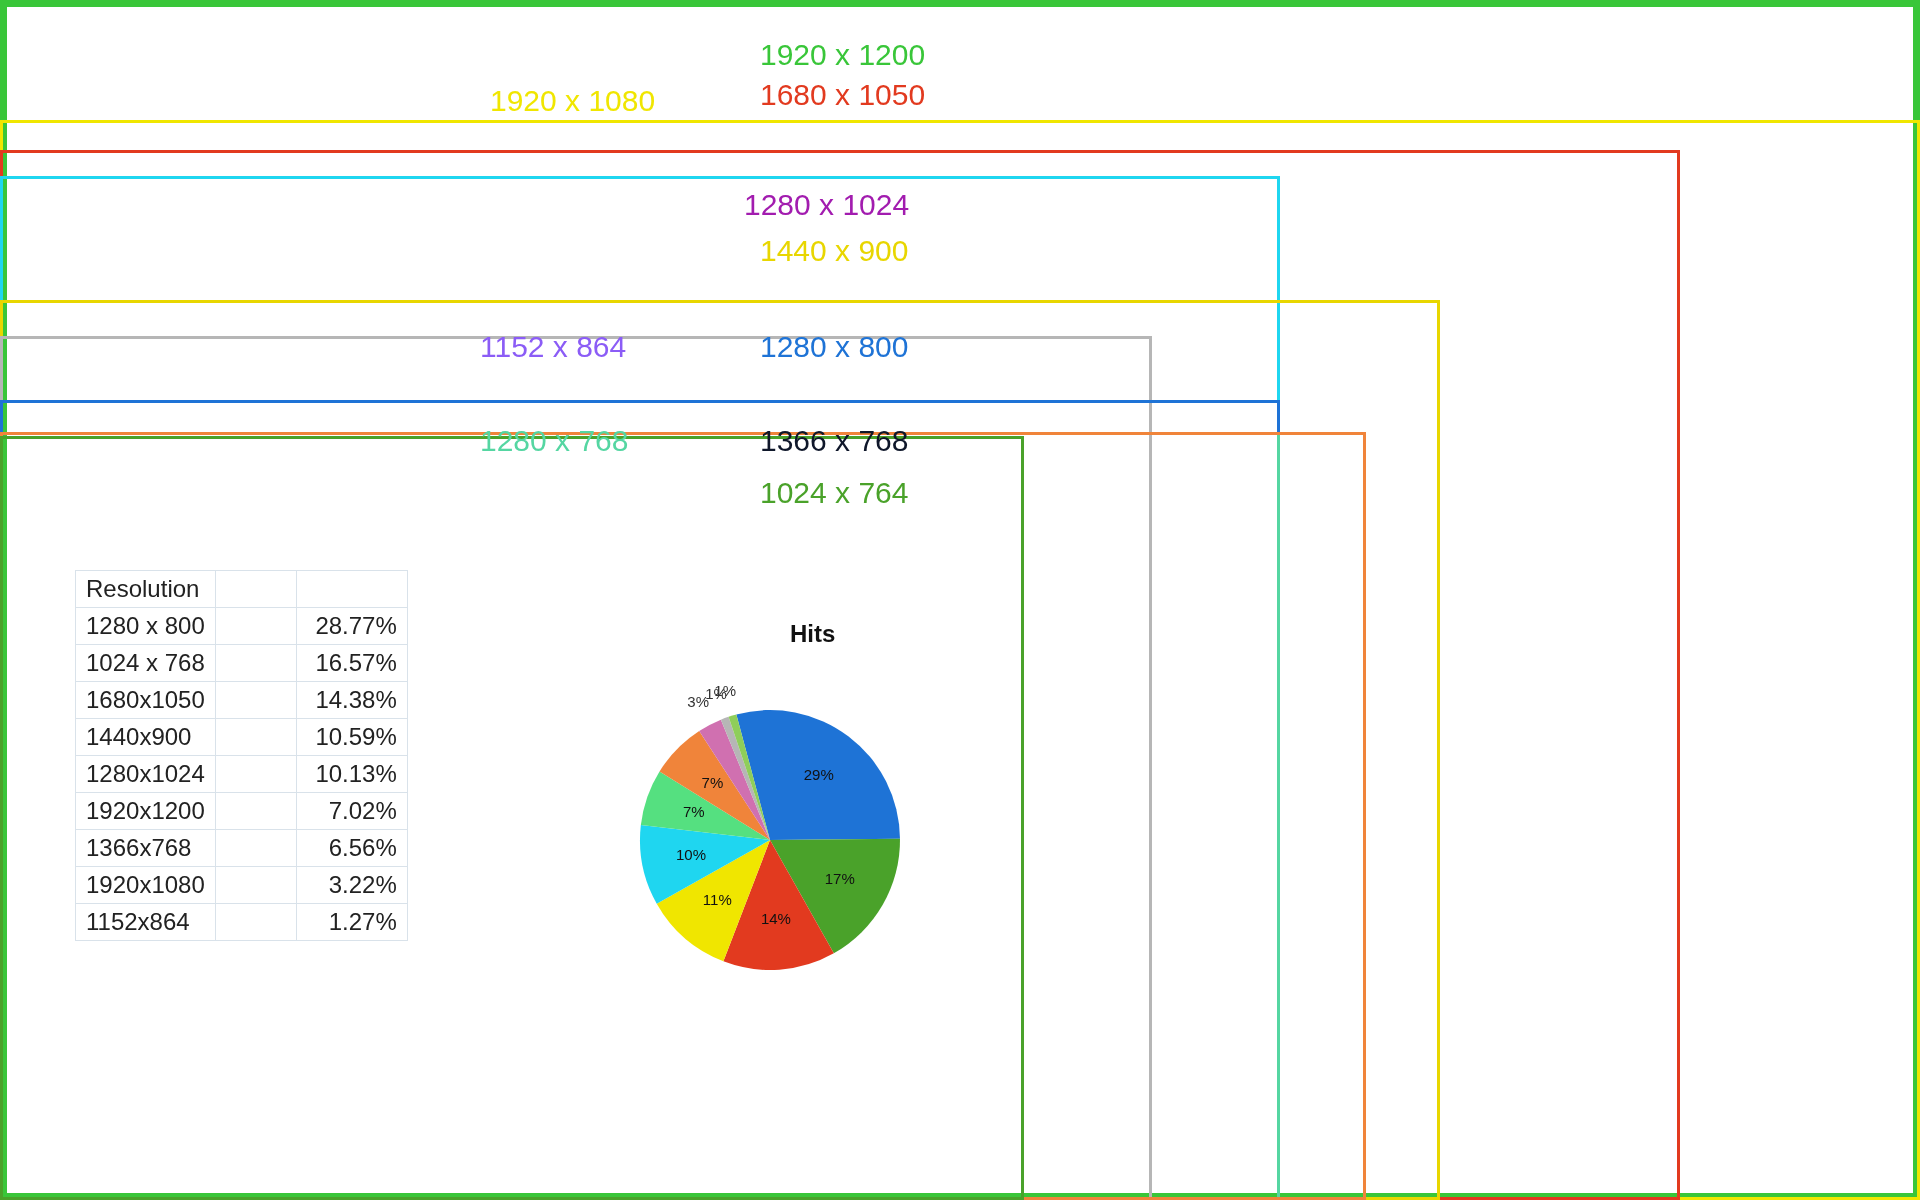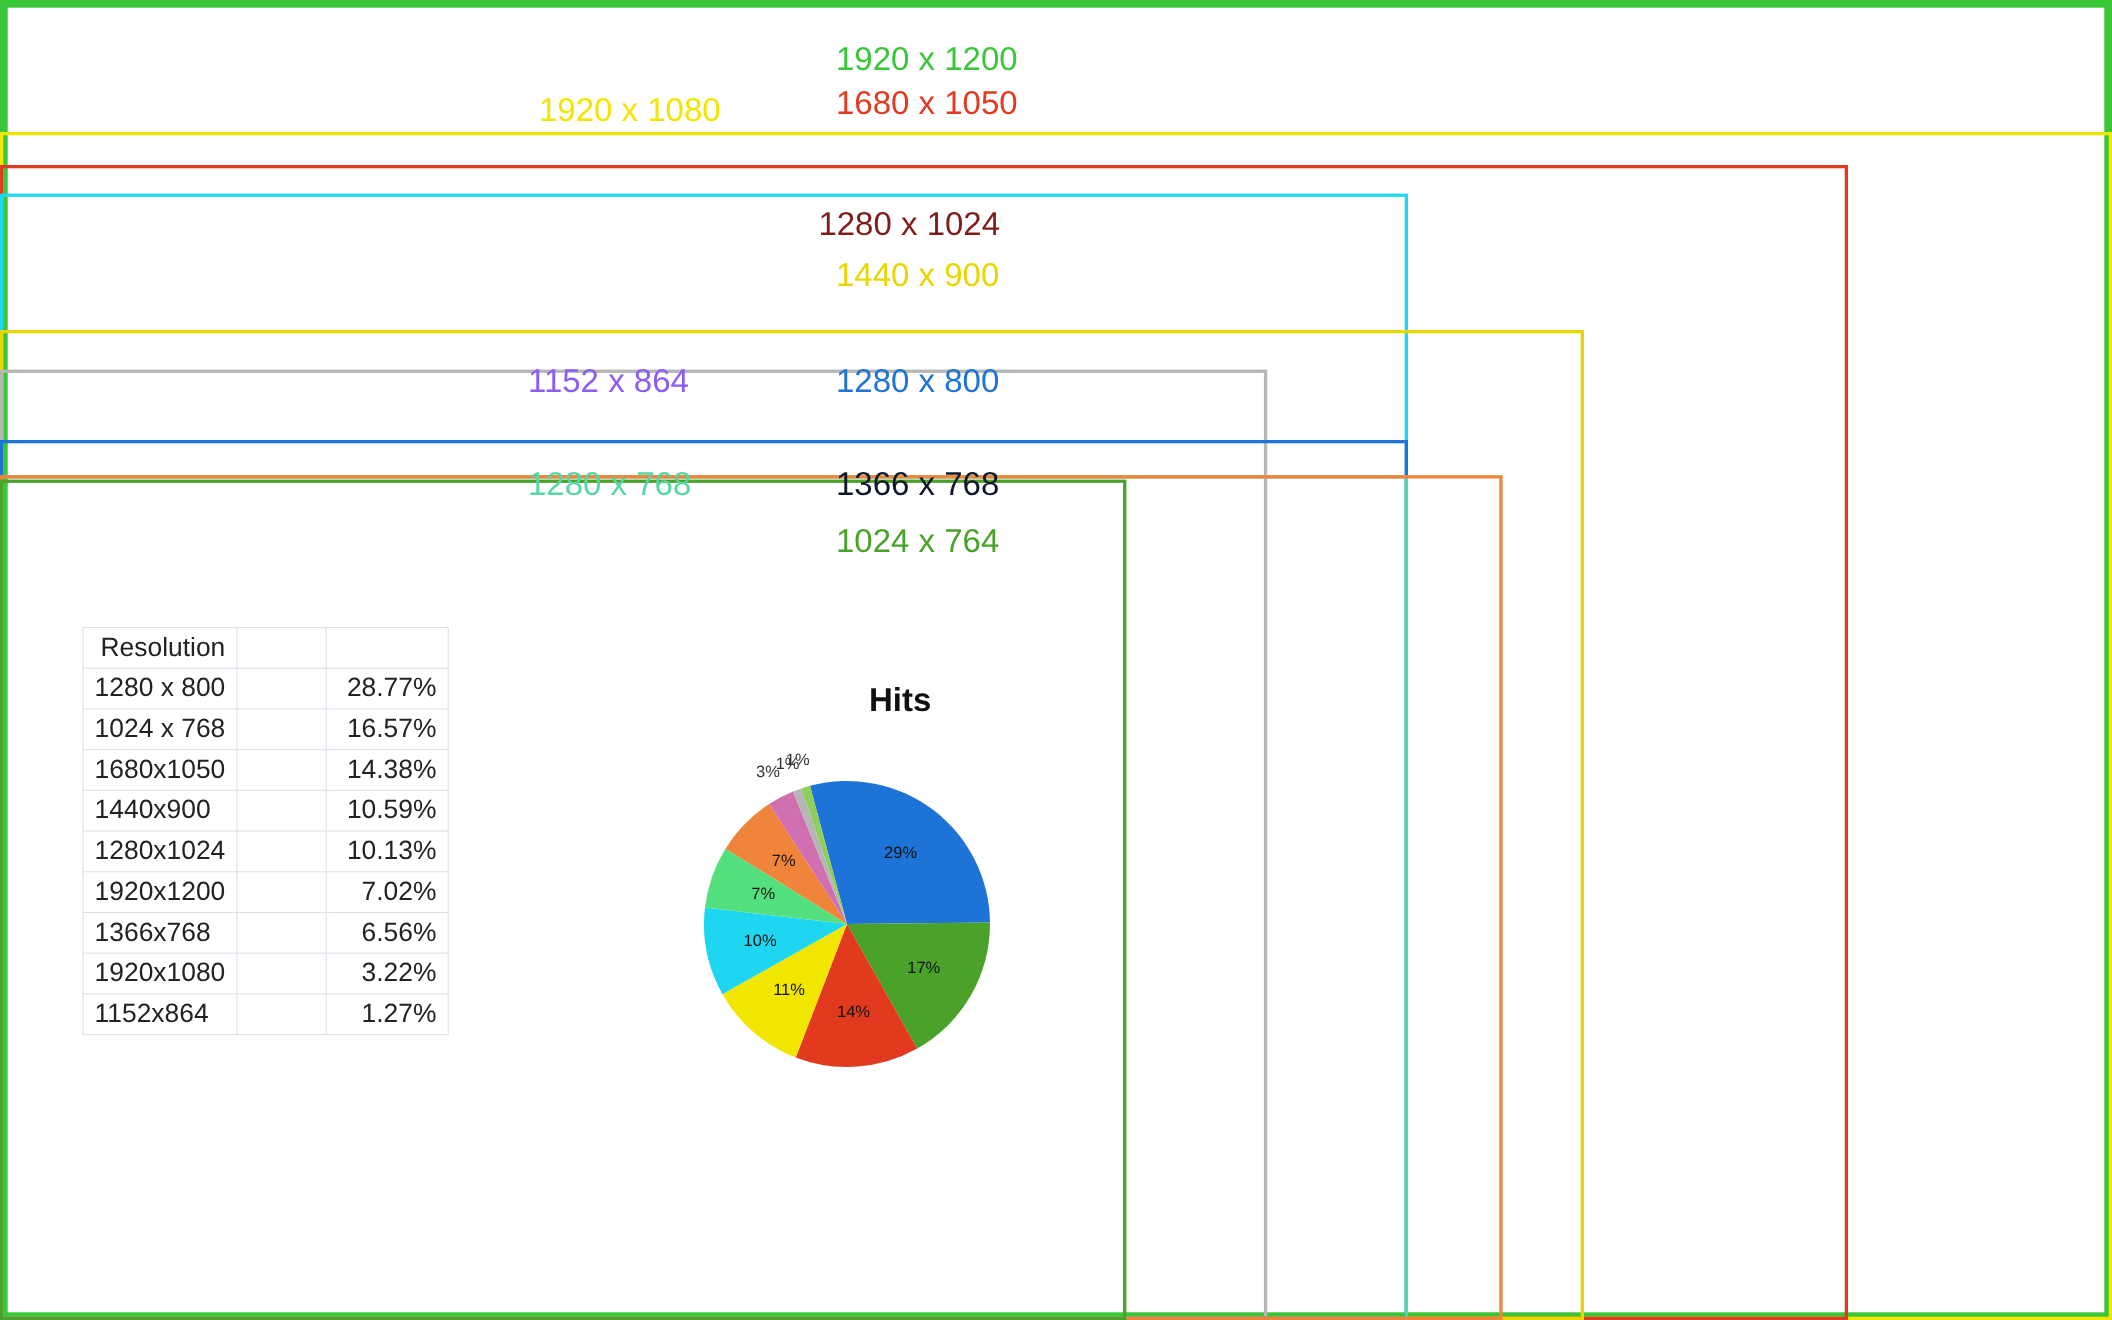--- a/index.html
+++ b/index.html
@@ -40,35 +40,35 @@
   }
   .tbl th, .tbl td {
     border: 1px solid #d9e2ea;
     padding: 4px 10px;
     font-weight: 400;
     text-align: left;
   }
   .tbl td.pct {
     text-align: right;
   }
-  .tbl th { font-weight: 400; text-align: right; }
+  .tbl th { font-weight: 400; }
   
   .pie-wrap {
     position: absolute;
     left: 600px;
     top: 620px;
     width: 340px;
     height: 380px;
   }
   .pie-title {
     position: absolute;
     left: 190px;
     top: 0px;
     font-weight: 700;
-    font-size: 30px;
+    font-size: 24px;
     color: #111;
   }
   .pie-svg {
     position: absolute;
     left: 0;
     top: 30px;
   }
   .pie-label {
     font-size: 15px;
     fill: #111;
@@ -93,21 +93,21 @@
       <div class="res-box" style="left: 0px; top: 336px; width: 1152px; height: 864px; border: 3px solid rgb(182, 182, 182); z-index: 6;"></div>
       <div class="res-box" style="left: 0px; top: 400px; width: 1280px; height: 800px; border: 3px solid rgb(30, 115, 214); z-index: 7;"></div>
       <div class="res-box" style="left: 0px; top: 432px; width: 1280px; height: 768px; border: 3px solid rgb(85, 214, 162); z-index: 8;"></div>
       <div class="res-box" style="left: 0px; top: 432px; width: 1366px; height: 768px; border: 3px solid rgb(240, 132, 58); z-index: 9;"></div>
       <div class="res-box" style="left: 0px; top: 436px; width: 1024px; height: 764px; border: 3px solid rgb(74, 162, 42); z-index: 10;"></div>
     </div>
   <div id="labels-layer">
       <div class="res-label" style="left: 760px; top: 40px; color: rgb(57, 198, 57); z-index: 1000;">1920 x 1200</div>
       <div class="res-label" style="left: 490px; top: 86px; color: rgb(240, 230, 0); z-index: 1000;">1920 x 1080</div>
       <div class="res-label" style="left: 760px; top: 80px; color: rgb(226, 58, 31); z-index: 1000;">1680 x 1050</div>
-      <div class="res-label" style="left: 744px; top: 190px; color: #7f1d1d; z-index: 1000;">1280 x 1024</div>
+      <div class="res-label" style="left: 744px; top: 190px; color: #a21caf; z-index: 1000;">1280 x 1024</div>
       <div class="res-label" style="left: 760px; top: 236px; color: rgb(232, 214, 0); z-index: 1000;">1440 x 900</div>
       <div class="res-label" style="left: 480px; top: 332px; color: #8b5cf6; z-index: 1000;">1152 x 864</div>
       <div class="res-label" style="left: 760px; top: 332px; color: rgb(30, 115, 214); z-index: 1000;">1280 x 800</div>
       <div class="res-label" style="left: 480px; top: 426px; color: rgb(85, 214, 162); z-index: 1000;">1280 x 768</div>
       <div class="res-label" style="left: 760px; top: 426px; color: #0f172a; z-index: 1000;">1366 x 768</div>
       <div class="res-label" style="left: 760px; top: 478px; color: rgb(74, 162, 42); z-index: 1000;">1024 x 764</div>
     </div>
 
   <table class="tbl">
     <thead>

